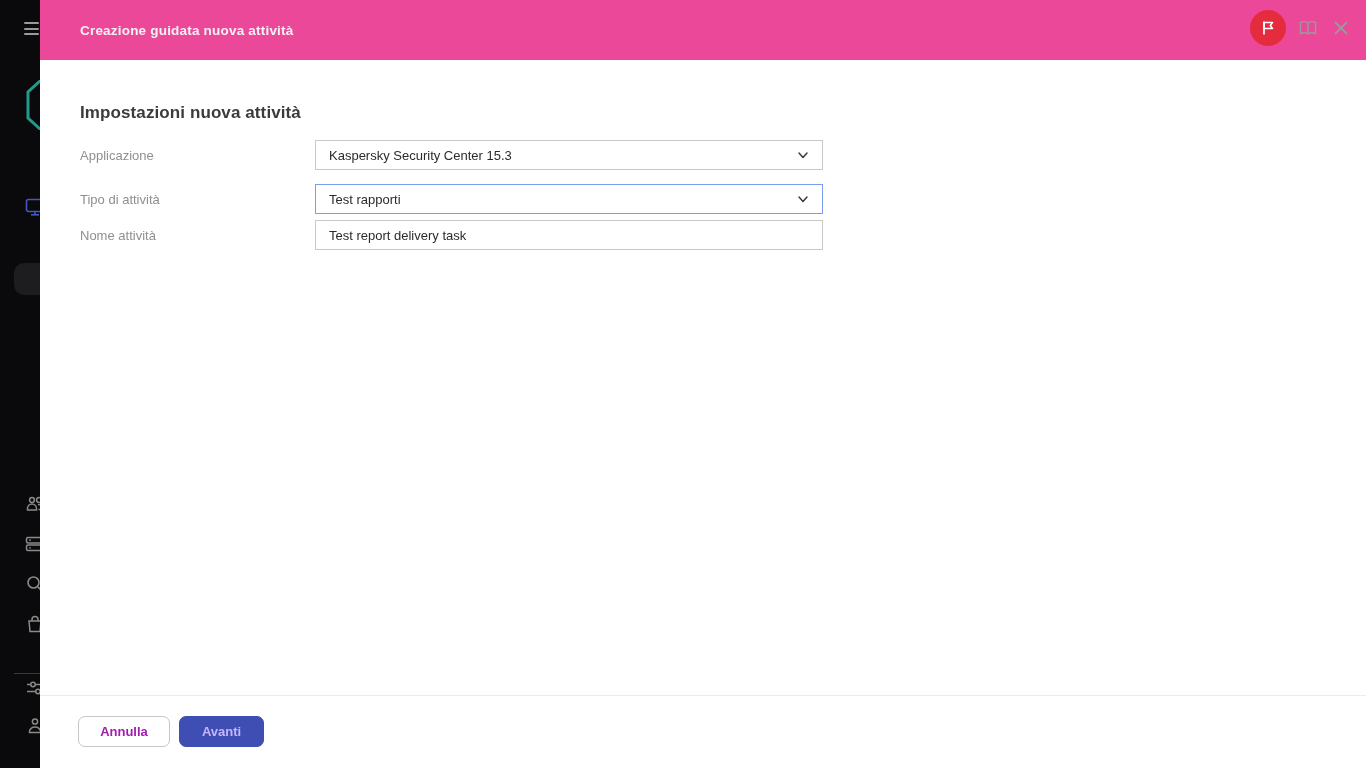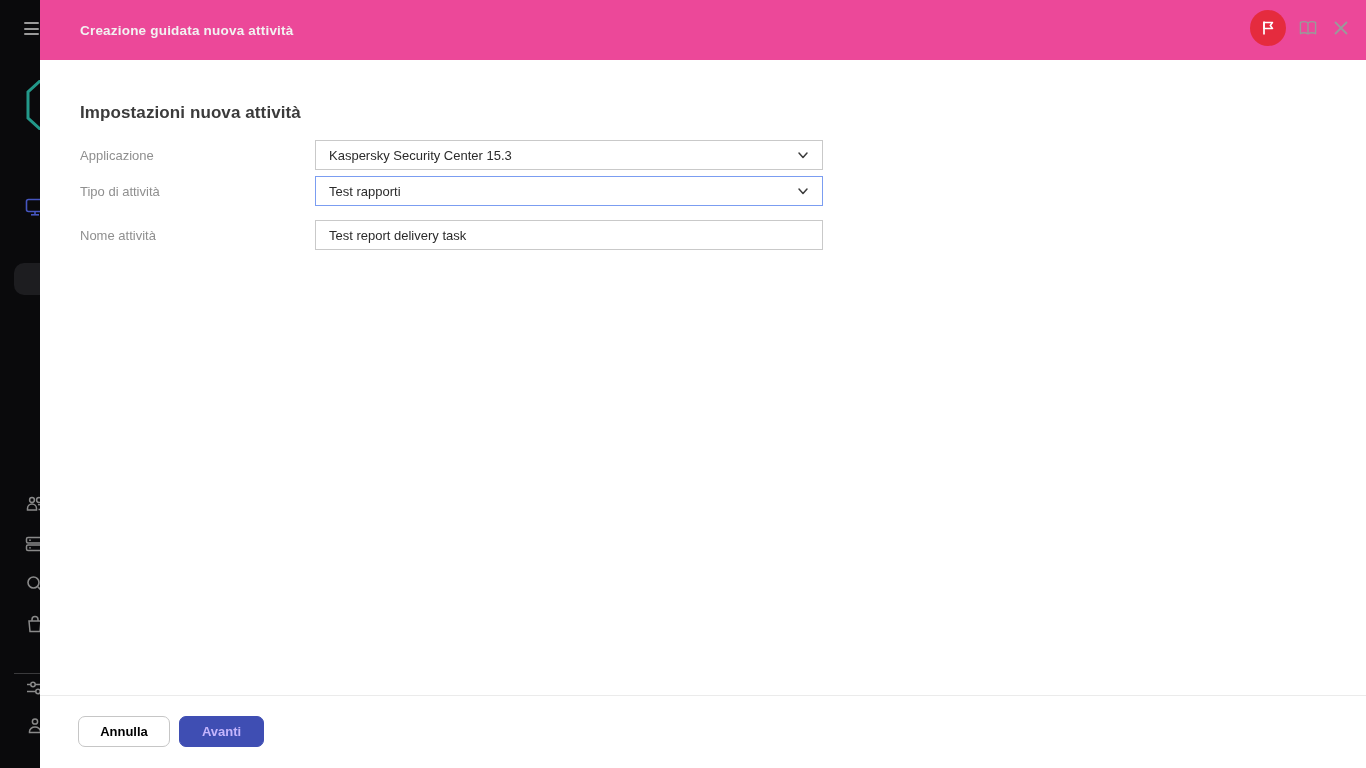--- a/index.html
+++ b/index.html
@@ -37,31 +37,31 @@
   .wiz-heading { position:absolute; left:40px; top:43px; font-size:17px; font-weight:600;
                  color:#3b3b3b; letter-spacing:.1px; }
 
   .form-label { position:absolute; left:40px; width:220px; height:30px; display:flex; align-items:center;
                 color:#8f8f8f; font-size:13px; }
   .field { position:absolute; left:275px; width:508px; height:30px; background:#fff;
            border:1px solid #c9c9c9; border-radius:0; display:flex; align-items:center;
            font-size:13px; color:#2b2b2b; }
   .select-field { cursor:pointer; justify-content:space-between; padding:0 12px 0 13px; }
   .field.focused { border:1.5px solid #7b9df1; }
-  .row0 { top:80px; } .row1 { top:116px;text-align:right; } .row2 { top:160px; }
+  .row0 { top:80px; } .row1 { top:124px;text-align:right; } .row2 { top:160px; }
   .chev { width:14px; height:14px; flex:0 0 auto; }
   .text-input { padding:0 13px; font-family:"Liberation Sans", sans-serif; outline:none; }
   input.field { display:block; line-height:28px; }
 
   .footer-div { position:absolute; left:0; top:635px; width:1326px; height:1px; background:#ebebeb; }
   .btn { position:absolute; top:656px; height:31px; border-radius:7px; font-size:13px;
          font-family:"Liberation Sans", sans-serif; cursor:pointer;
          display:flex; align-items:center; justify-content:center; }
   .btn-cancel { left:38px; width:92px; background:#fff; border:1px solid #c6c6c6;
-                color:#000000; font-weight:600; }
+                color:#a21caf; font-weight:600; }
   .btn-next { left:139px; width:85px; background:#3f4eb3; border:1px solid #3f4eb3;
               color:#c4b5fd; font-weight:700; }
 </style>
 </head>
 <body>
 
 <div class="screen">
 
   <div class="side-strip">
     <div class="burger">

